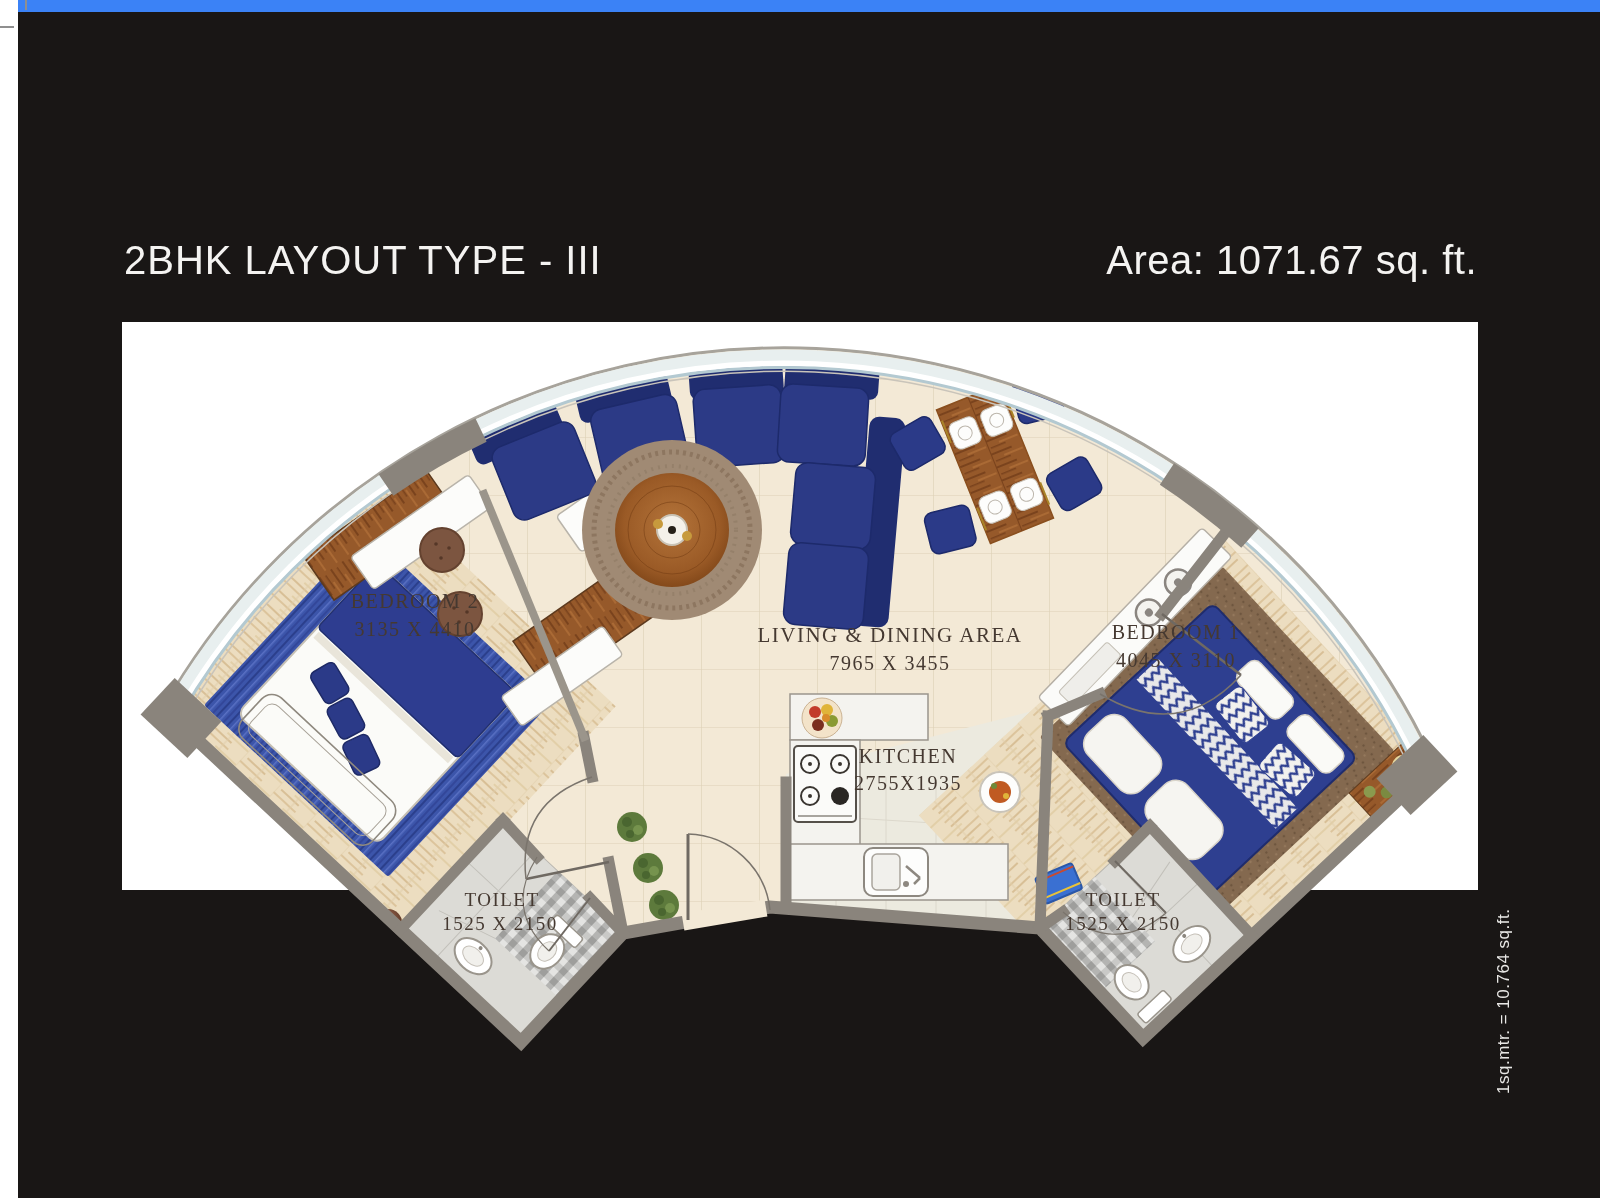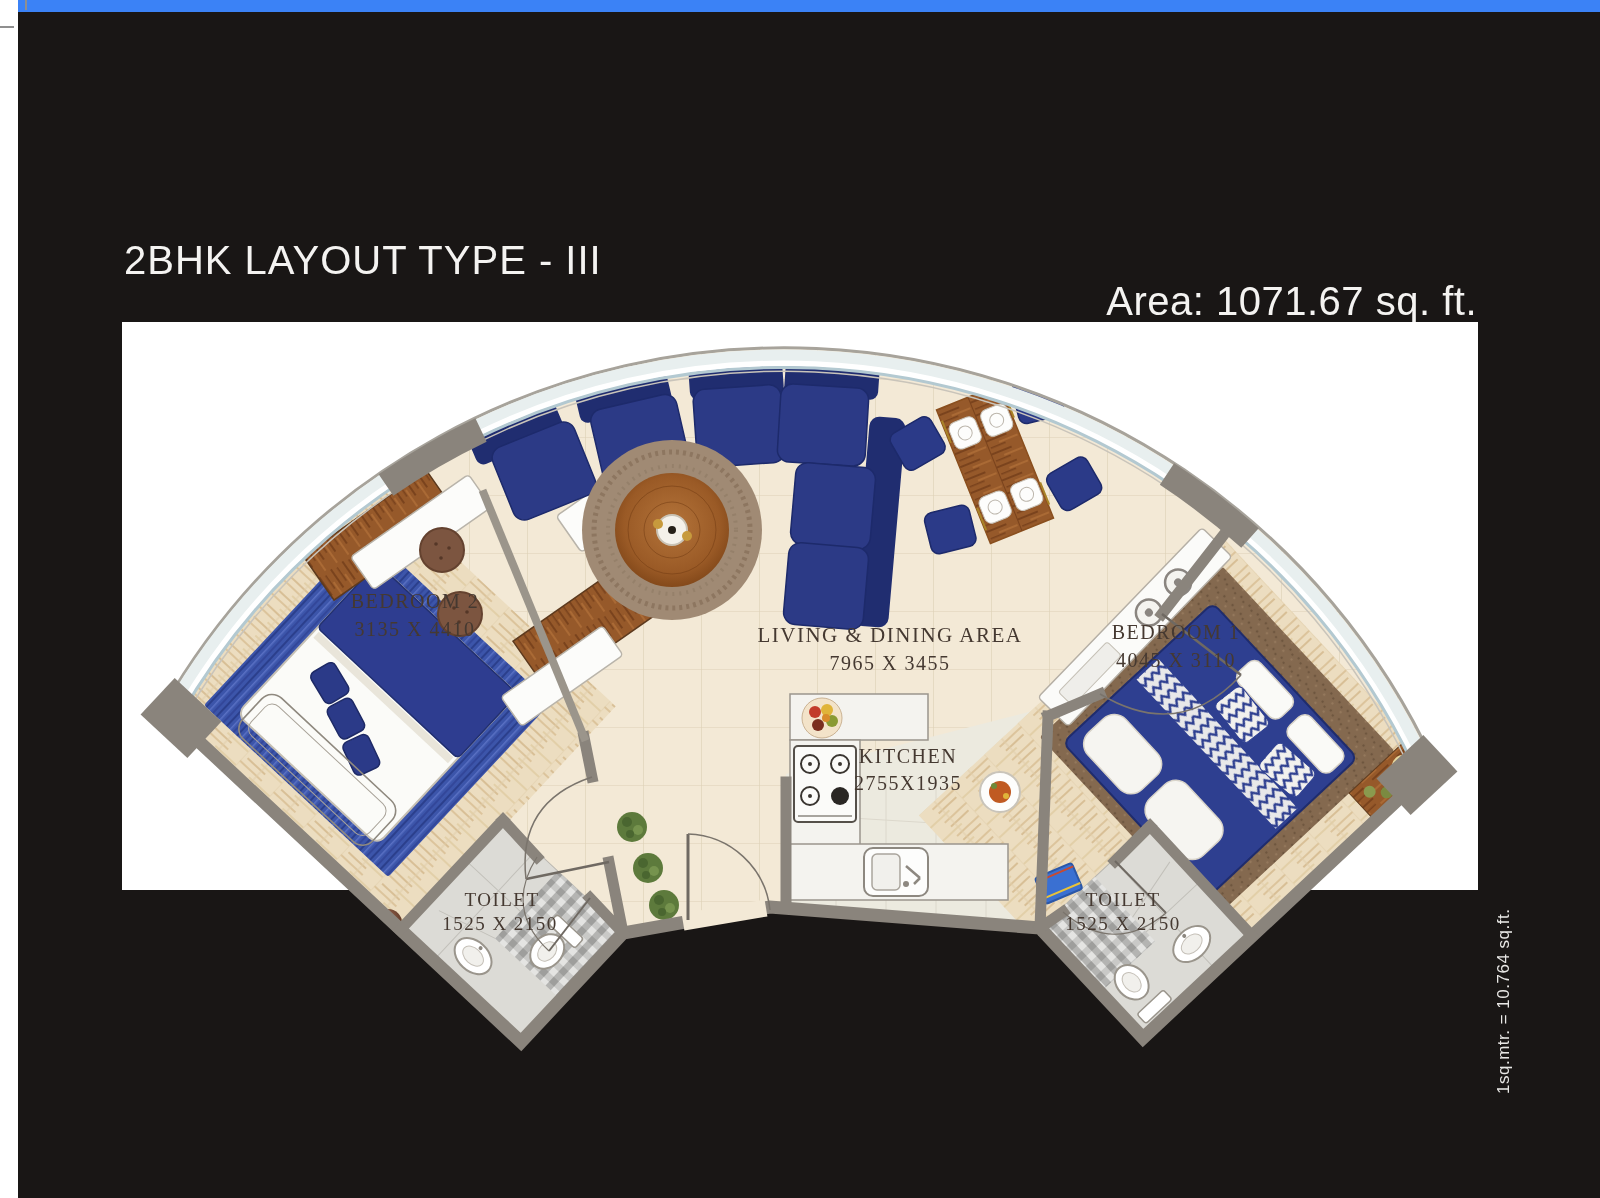--- a/index.html
+++ b/index.html
@@ -5,21 +5,21 @@
   html,body{margin:0;padding:0;background:#ffffff;}
   .page{position:relative;width:1600px;height:1198px;background:#3b82f6;overflow:hidden;
         font-family:"Liberation Sans",sans-serif;}
   .edge-strip{position:absolute;left:0;top:0;width:18px;height:100%;background:#ffffff;}
   .crop-mark-h{position:absolute;left:0;top:26px;width:14px;height:0;border-top:2px solid #8f8f8f;}
   .crop-mark-v{position:absolute;left:25px;top:0;width:0;height:10px;border-left:2px solid #8f8f8f;}
   .frame{position:absolute;left:18px;top:12px;right:0;bottom:0;background:#191615;}
   .hdr-title{position:absolute;left:124px;top:238px;font-size:40px;letter-spacing:1px;
              color:#f4f3f1;font-weight:400;}
   .hdr-area{position:absolute;right:123px;top:238px;font-size:40px;letter-spacing:0.5px;
-            color:#f4f3f1;font-weight:400;margin-top:41px;}
+            color:#f4f3f1;font-weight:400;}
   .panel{position:absolute;left:122px;top:322px;width:1356px;height:568px;background:#ffffff;}
   .footnote{position:absolute;left:1494px;top:1094px;transform-origin:0 0;transform:rotate(-90deg);
             white-space:nowrap;color:#e9e8e6;font-size:17px;letter-spacing:0.5px;}
   svg text.rlabel{font-family:"Liberation Serif",serif;fill:#453931;letter-spacing:1.5px;}
 </style>
 </head>
 <body>
 
 <div class="page">
   <div class="edge-strip">

